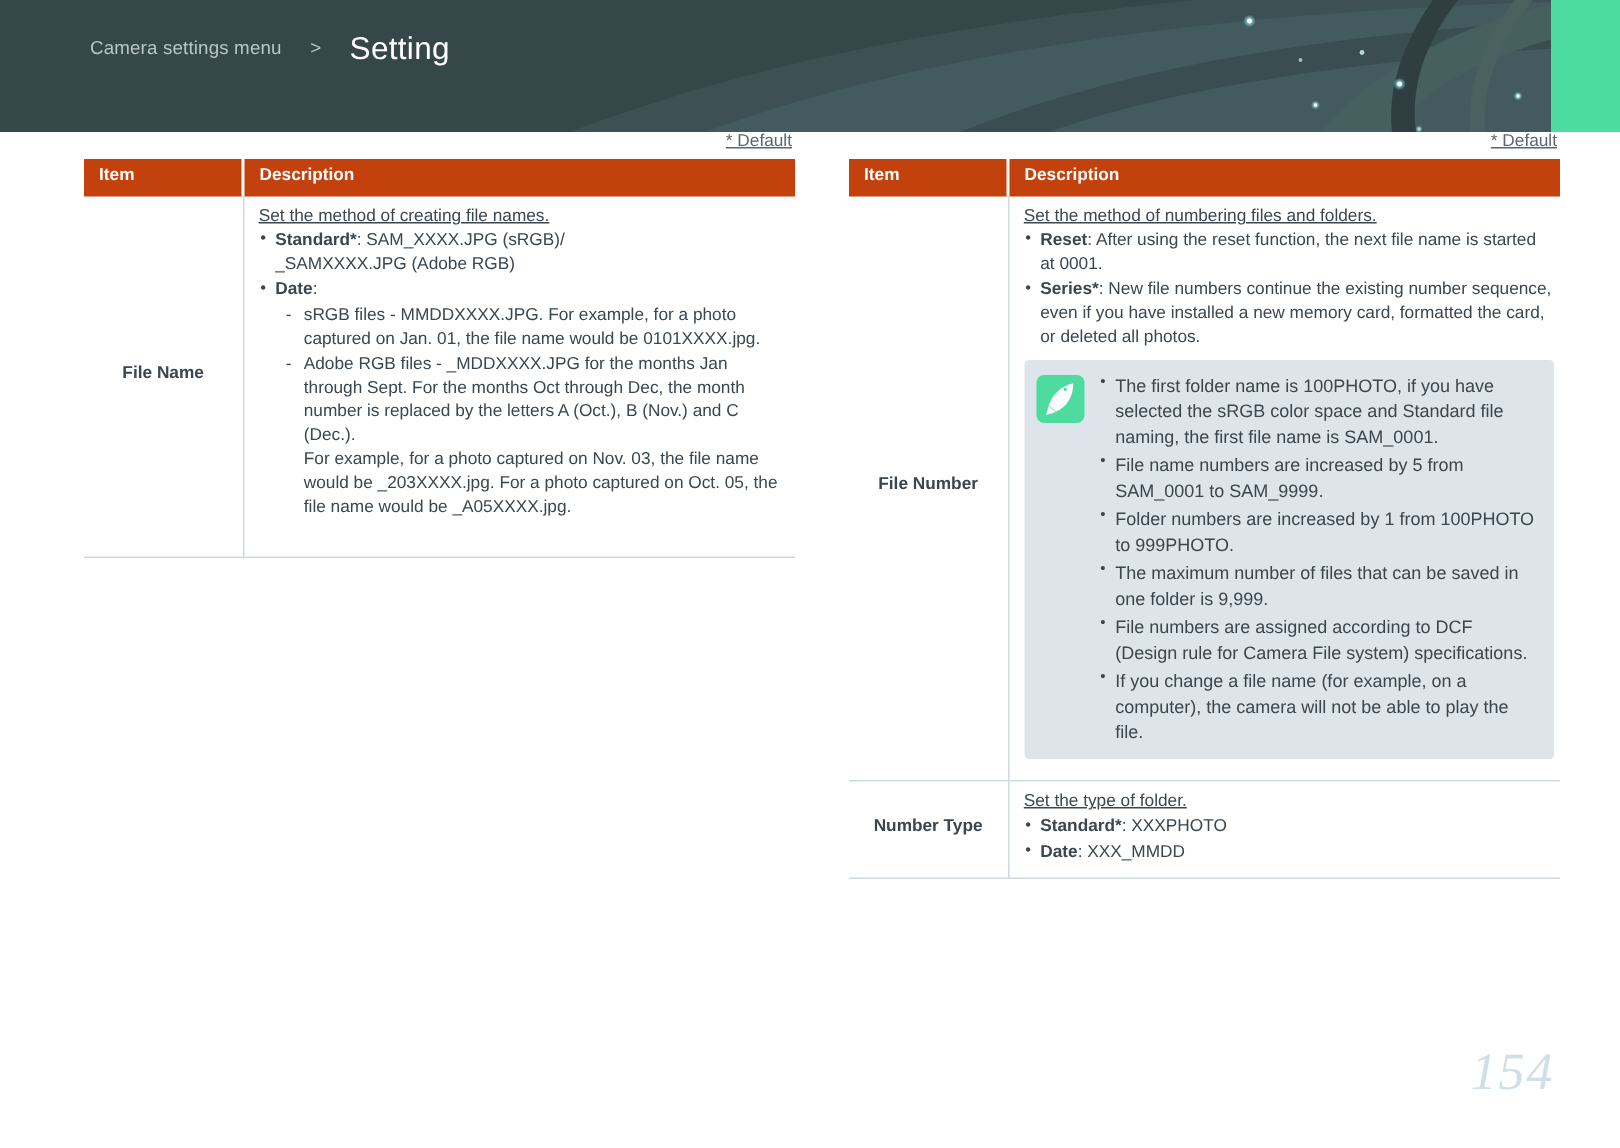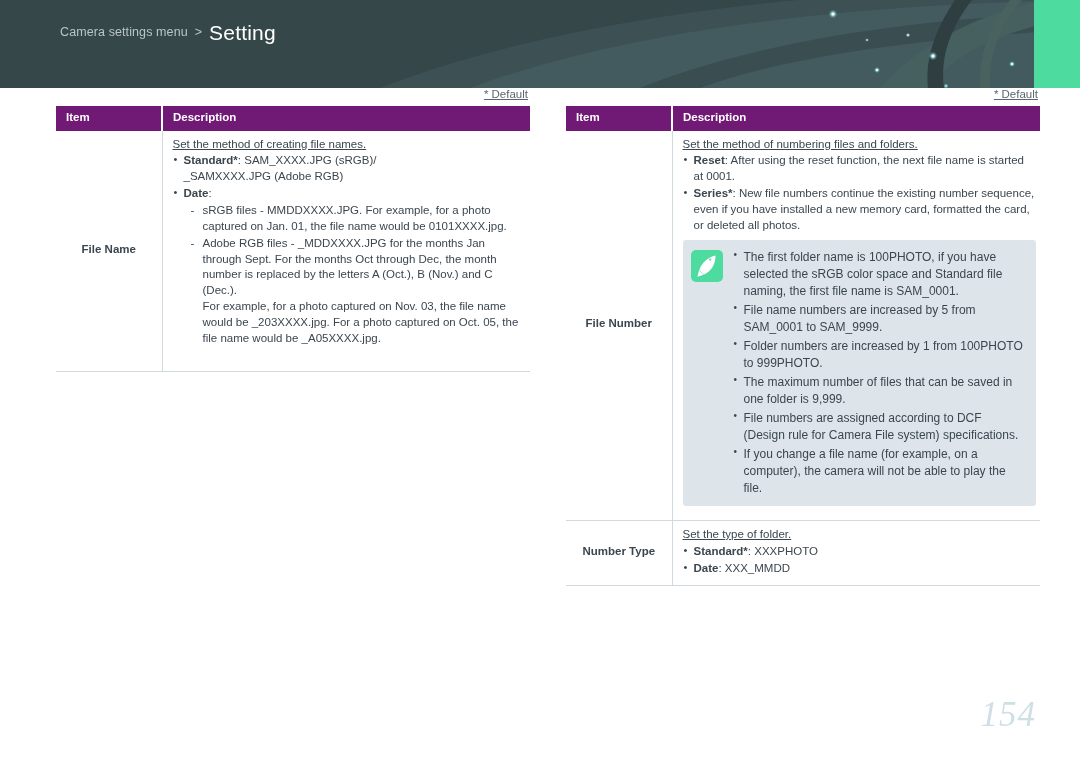--- a/index.html
+++ b/index.html
@@ -18,21 +18,21 @@
     background:#36474a;
     overflow:hidden;
   }
   .banner-art { position:absolute; inset:0; }
   .banner-accent {
     position:absolute; right:0; top:0; width:46px; height:88px;
     background:#4ddba0;
   }
   .breadcrumb {
     position:absolute; left:60px; top:0; height:64px;
-    display:flex; align-items:center; gap:6px;
+    display:flex; align-items:center; gap:18px;
     white-space:nowrap;
     justify-content:space-between;
   }
   .crumb-pre {
     font-size:12.5px; color:#b9c5c6; letter-spacing:.1px;
   }
   .crumb-sep { font-size:12.5px; color:#b9c5c6; margin:0 1px; }
   .crumb-title {
     font-size:21px; color:#ffffff; letter-spacing:.2px;
     position:relative; top:1px;
@@ -60,21 +60,21 @@
 
   table.spec {
     width:474px;
     border-collapse:collapse;
     table-layout:fixed;
   }
   table.spec col.c-item { width:106px; }
   table.spec col.c-desc { width:368px; }
 
   table.spec thead th {
-    background:#701a75;
+    background:#c2410c;
     color:#ffffff;
     font-size:11.5px;
     font-weight:700;
     text-align:left;
     padding:5px 0 6px 10px;
     border-right:2px solid #ffffff;
     line-height:1.2;
   }
   table.spec thead th:last-child { border-right:none; }
 

